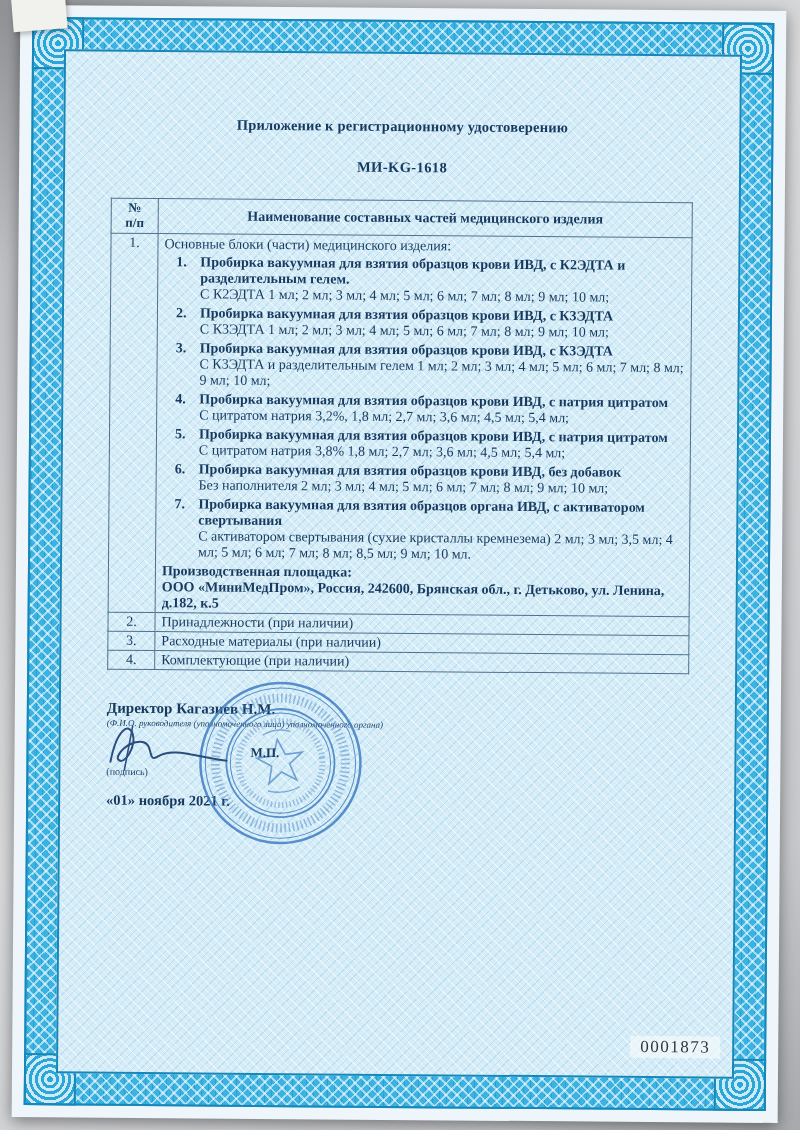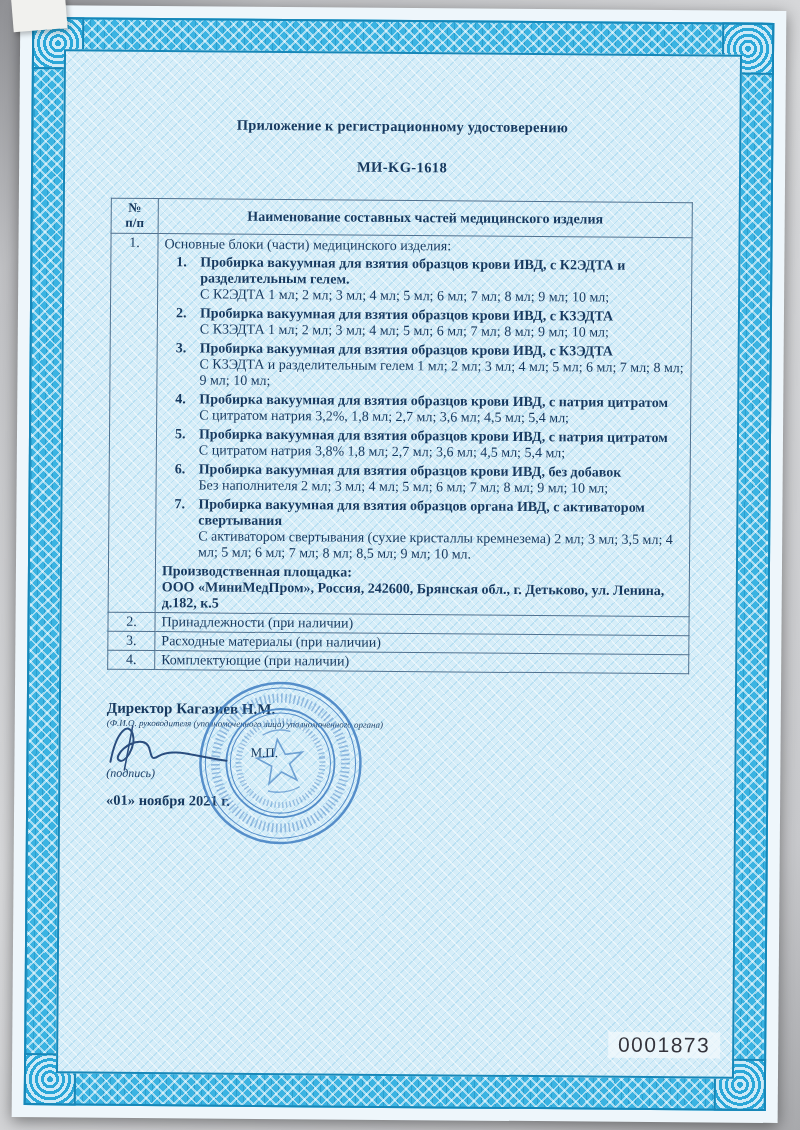--- a/index.html
+++ b/index.html
@@ -60,27 +60,27 @@
   .item-n{flex:0 0 24px;font-weight:bold;}
   .item-b{flex:1;}
   .item-t{font-weight:bold;}
   .item-d{font-weight:normal;}
   .prod-t,.prod-v{font-weight:bold;margin-left:0;}
   .sig{margin-left:24px;}
   .director{font-weight:bold;font-size:15px;margin-top:30px;}
   .dir-note{font-size:9px;font-style:italic;margin-top:1px;color:#1d4068;}
   .sig-area{position:relative;height:58px;overflow:visible;}
   .signature-svg{position:absolute;left:-4px;top:-12px;width:130px;height:64px;}
-  .mp{position:absolute;left:144px;top:16px;font-size:13px;font-weight:normal;}
+  .mp{position:absolute;left:144px;top:16px;font-size:13px;font-weight:bold;}
   .stamp-svg{position:absolute;left:88px;top:-52px;width:172px;height:172px;opacity:.85;}
-  .sign-note{position:absolute;left:0;top:38px;font-size:12px;font-style:italic;color:#1d4068;}
+  .sign-note{position:absolute;left:0;top:38px;font-size:10px;color:#1d4068;}
   .date{font-weight:bold;font-size:14.5px;margin-top:6px;}
   .serial{
     position:absolute;right:28px;bottom:34px;
-    font-family:Liberation Sans, sans-serif;font-size:21px;letter-spacing:1.5px;color:#34343c;
+    font-family:Liberation Serif, serif;font-size:17px;letter-spacing:1.5px;color:#34343c;
     background:rgba(241,248,252,.75);padding:1px 10px;
   }
 </style>
 </head>
 <body>
 
 <div class="page">
   <div class="frame">
     <div class="corner tl"></div>
     <div class="corner tr"></div>

